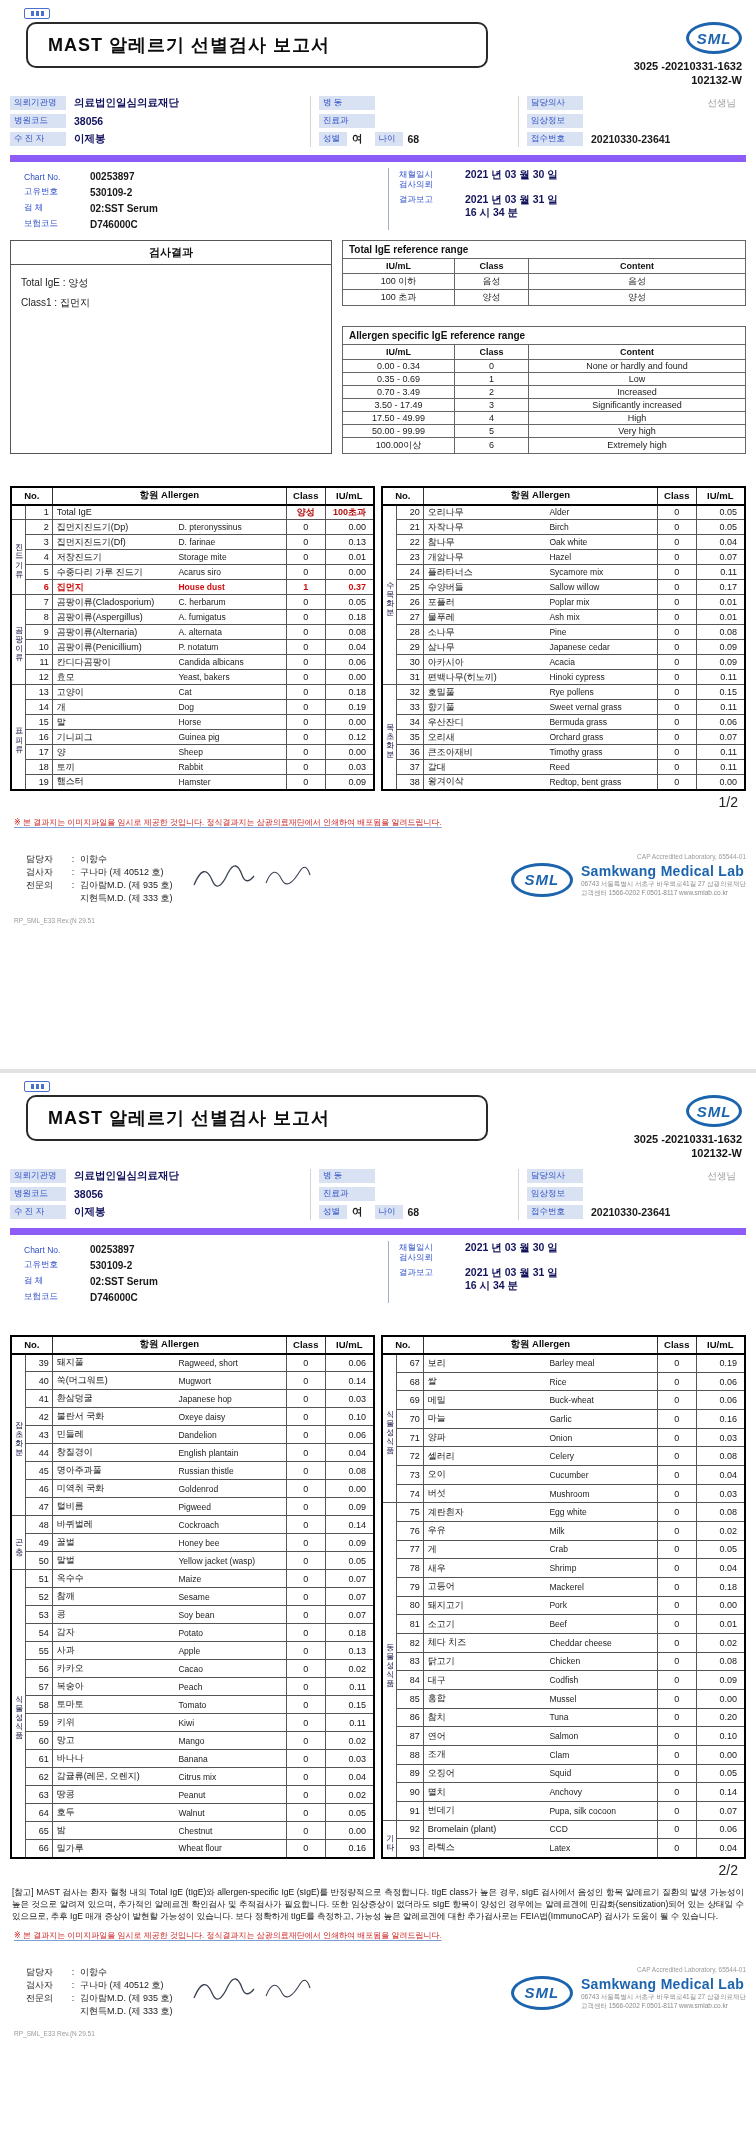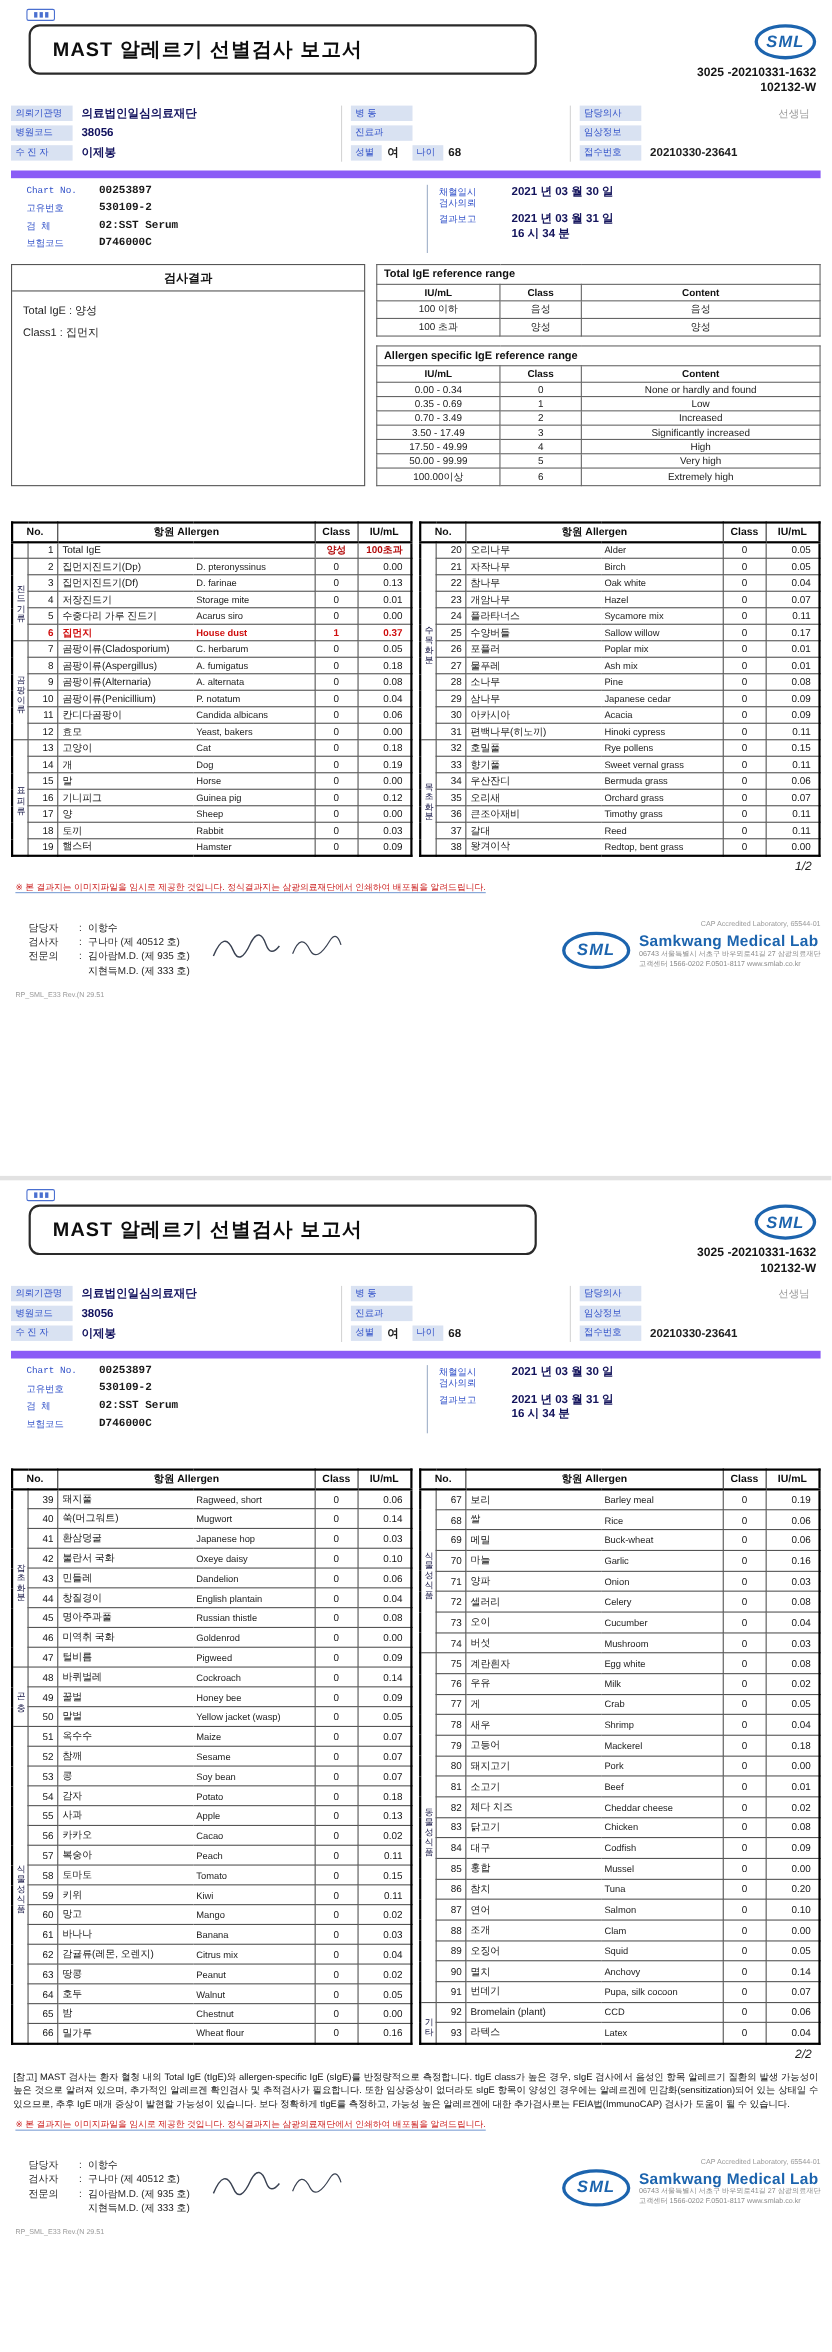--- a/index.html
+++ b/index.html
@@ -30,33 +30,33 @@
   .p-row { display:flex; align-items:center; height:15px; }
   .chip { background:#d9e2f2; color:#3050c8; font-size:8.5px; padding:1px 4px; min-width:56px; }
   .chip.sm { min-width:28px; }
   .pv { margin-left:8px; font-size:10.5px; font-weight:bold; color:#12125e; }
   .pv.dark { color:#1d1d1d; }
   .pv.plain { color:#1d1d1d; margin-left:5px; margin-right:12px; }
   .pv.gray { color:#9a9a9a; font-weight:normal; font-size:9.5px; margin-left:auto; margin-right:10px; }
 
   .chart-block { display:flex; margin-top:6px; }
   .cb-left { width:378px; display:flex; flex-direction:column; gap:2px; padding-left:14px; }
-  .cb-row { display:flex; height:14px; align-items:flex-start;font-family:Liberation Mono, monospace; }
+  .cb-row { display:flex; height:14px; align-items:flex-end; }
   .cl { color:#3050c8; font-size:8.5px; width:66px; }
   .cv { font-size:10px; font-weight:bold; color:#181818; }
   .cb-right { border-left:1px solid #9fb0c8; padding-left:10px; display:flex; flex-direction:column; gap:3px; }
   .cbr-row { display:flex; align-items:flex-start; }
   .cl2 { width:66px; color:#3050c8; font-size:8.5px; line-height:1.25; padding-top:1px; }
   .cv2 { font-size:10.5px; font-weight:bold; color:#14145c; line-height:1.3; }
 
   .results-section { display:flex; gap:10px; margin-top:10px; align-items:stretch; }
   .result-box { width:322px; border:1px solid #555; display:flex; flex-direction:column; }
   .rb-title { text-align:center; font-size:11px; font-weight:bold; padding:4px 0; border-bottom:1px solid #555; }
   .rb-body { flex:1; padding:8px 10px; font-size:10px; line-height:2.0; color:#222; }
-  .ref-wrap { flex:1; display:flex; flex-direction:column; gap:8px; }
+  .ref-wrap { flex:1; display:flex; flex-direction:column; gap:20px; }
   table.ref { width:100%; border-collapse:collapse; }
   table.ref th, table.ref td { border:1px solid #666; padding:1px 4px; }
   .ref-title-cell { font-size:10px; font-weight:bold; text-align:left; padding:3px 6px !important; color:#101010; }
   table.ref tr.cols th { font-size:9px; font-weight:bold; text-align:center; height:15px; }
   table.ref td { font-size:9px; text-align:center; height:13px; color:#1a1a1a; }
 
   .tables-row { display:flex; gap:6px; margin-top:32px; }
   table.allergen { flex:1; border-collapse:collapse; border:2px solid #000; table-layout:fixed; background:#fff; }
   .allergen th { font-size:9.5px; font-weight:bold; border:1px solid #333; border-bottom:2px solid #000; height:18px; color:#0c0c0c; }
   .allergen td { border:1px solid #555; font-size:9px; height:15px; padding:0 2px; overflow:hidden; white-space:nowrap; color:#141414; }
@@ -64,21 +64,21 @@
   .allergen td.cat { padding:0; text-align:center; vertical-align:middle; }
   .allergen td.cat span { writing-mode:vertical-rl; text-orientation:upright; font-size:8px; letter-spacing:1px; color:#101040; line-height:13px; }
   .allergen td.no { text-align:right; padding-right:3px; }
   .allergen td.kr { border-right:none; padding-left:4px; }
   .allergen td.en { border-left:none; font-size:8.5px; color:#222; }
   .allergen td.cls { text-align:center; }
   .allergen td.val { text-align:right; padding-right:7px; }
   .allergen tr.hl td { color:#cf0d0d; font-weight:bold; }
   .allergen tr.hl2 td.cls, .allergen tr.hl2 td.val { color:#b30d0d; font-weight:bold; }
 
-  .page-num { text-align:right; font-size:11px; color:#222; padding-right:8px; margin-top:3px;font-style:italic; }
+  .page-num { text-align:right; font-size:14px; color:#222; padding-right:8px; margin-top:3px; }
   .note { font-size:8.5px; line-height:1.45; color:#111; margin-top:8px; text-align:justify; padding:0 2px; }
   .red-note { color:#cc2222; font-size:8px; margin-top:7px; padding-left:4px;
     text-decoration:underline; text-underline-offset:2px; text-decoration-color:#7d9fd4; }
 
   .footer-row { display:flex; justify-content:space-between; margin-top:25px; }
   .sign-block { position:relative; font-size:9px; color:#222; padding-left:16px; width:340px; }
   .sig-line { display:flex; height:13px; align-items:center; }
   .sig-label { width:40px; }
   .sig-colon { width:14px; text-align:center; }
   .sig-mark { position:absolute; left:178px; top:0; }

